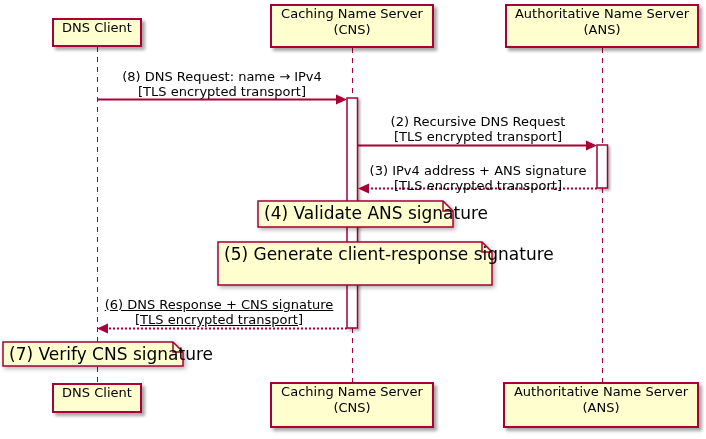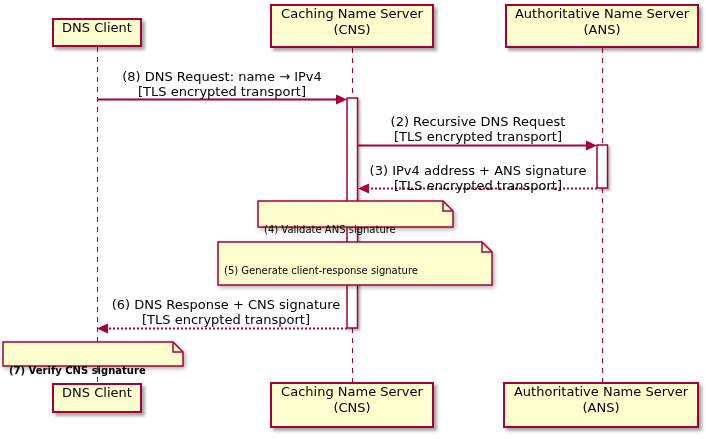--- a/index.html
+++ b/index.html
@@ -30,26 +30,25 @@
   }
   .msg-label {
     position: absolute;
     font-size: 13px;
     line-height: 15px;
     text-align: center;
     white-space: nowrap;
   }
   .note-label {
     position: absolute;
-    font-size: 10px;
+    font-size: 17px;
     line-height: 15px;
     white-space: nowrap;
     padding-left: 6px;
     box-sizing: border-box;
-    margin-top: 16px;
   }
   .lifeline { stroke:#A80036; stroke-width:1; stroke-dasharray:5,5; }
   .activation { fill:#ffffff; stroke:#A80036; stroke-width:1.5;
                 filter: drop-shadow(2px 2px 1px rgba(0,0,0,0.3)); }
   .arrow-line  { stroke:#A80036; stroke-width:2; }
   .arrow-dotted{ stroke:#A80036; stroke-width:2; stroke-dasharray:2,2; }
   .arrow-head  { fill:#A80036; stroke:none; }
   .note-shape  { fill:#FEFECE; stroke:#A80036; stroke-width:1.5;
                  filter: drop-shadow(2px 2px 2px rgba(0,0,0,0.3)); }
   .note-fold   { fill:none; stroke:#A80036; stroke-width:1.5; }
@@ -107,30 +106,30 @@
     <div>[TLS encrypted transport]</div>
   </div>
   <div class="msg-label" style="left:353px; top:114px; width:250px;">
     <div>(2) Recursive DNS Request</div>
     <div>[TLS encrypted transport]</div>
   </div>
   <div class="msg-label" style="left:353px; top:157px; width:250px;margin-top:6px;">
     <div>(3) IPv4 address + ANS signature</div>
     <div>[TLS encrypted transport]</div>
   </div>
-  <div class="msg-label" style="left:101px; top:297px; width:250px;">
+  <div class="msg-label" style="left:94px; top:297px; width:250px;text-decoration:underline;">
     <div>(6) DNS Response + CNS signature</div>
     <div>[TLS encrypted transport]</div>
   </div>
 
   <div class="note-label" style="left:258px; top:206px; width:195px;">(4) Validate ANS signature</div>
   <div class="note-label" style="left:218px; top:247px; width:290px;">
     <div>(5) Generate client-response signature</div>
   </div>
-  <div class="note-label" style="left:3px; top:347px; width:180px;font-weight:bold;">(7) Verify CNS signature</div>
+  <div class="note-label" style="left:3px; top:347px; width:180px;">(7) Verify CNS signature</div>
 
   <div class="participant" style="left:52px; top:383px; width:90px; height:30px;">
     <span>DNS Client</span>
   </div>
   <div class="participant" style="left:270px; top:382px; width:164px; height:46px;">
     <span>Caching Name Server</span>
     <span>(CNS)</span>
   </div>
   <div class="participant" style="left:503px; top:382px; width:196px; height:46px;">
     <span>Authoritative Name Server</span>

